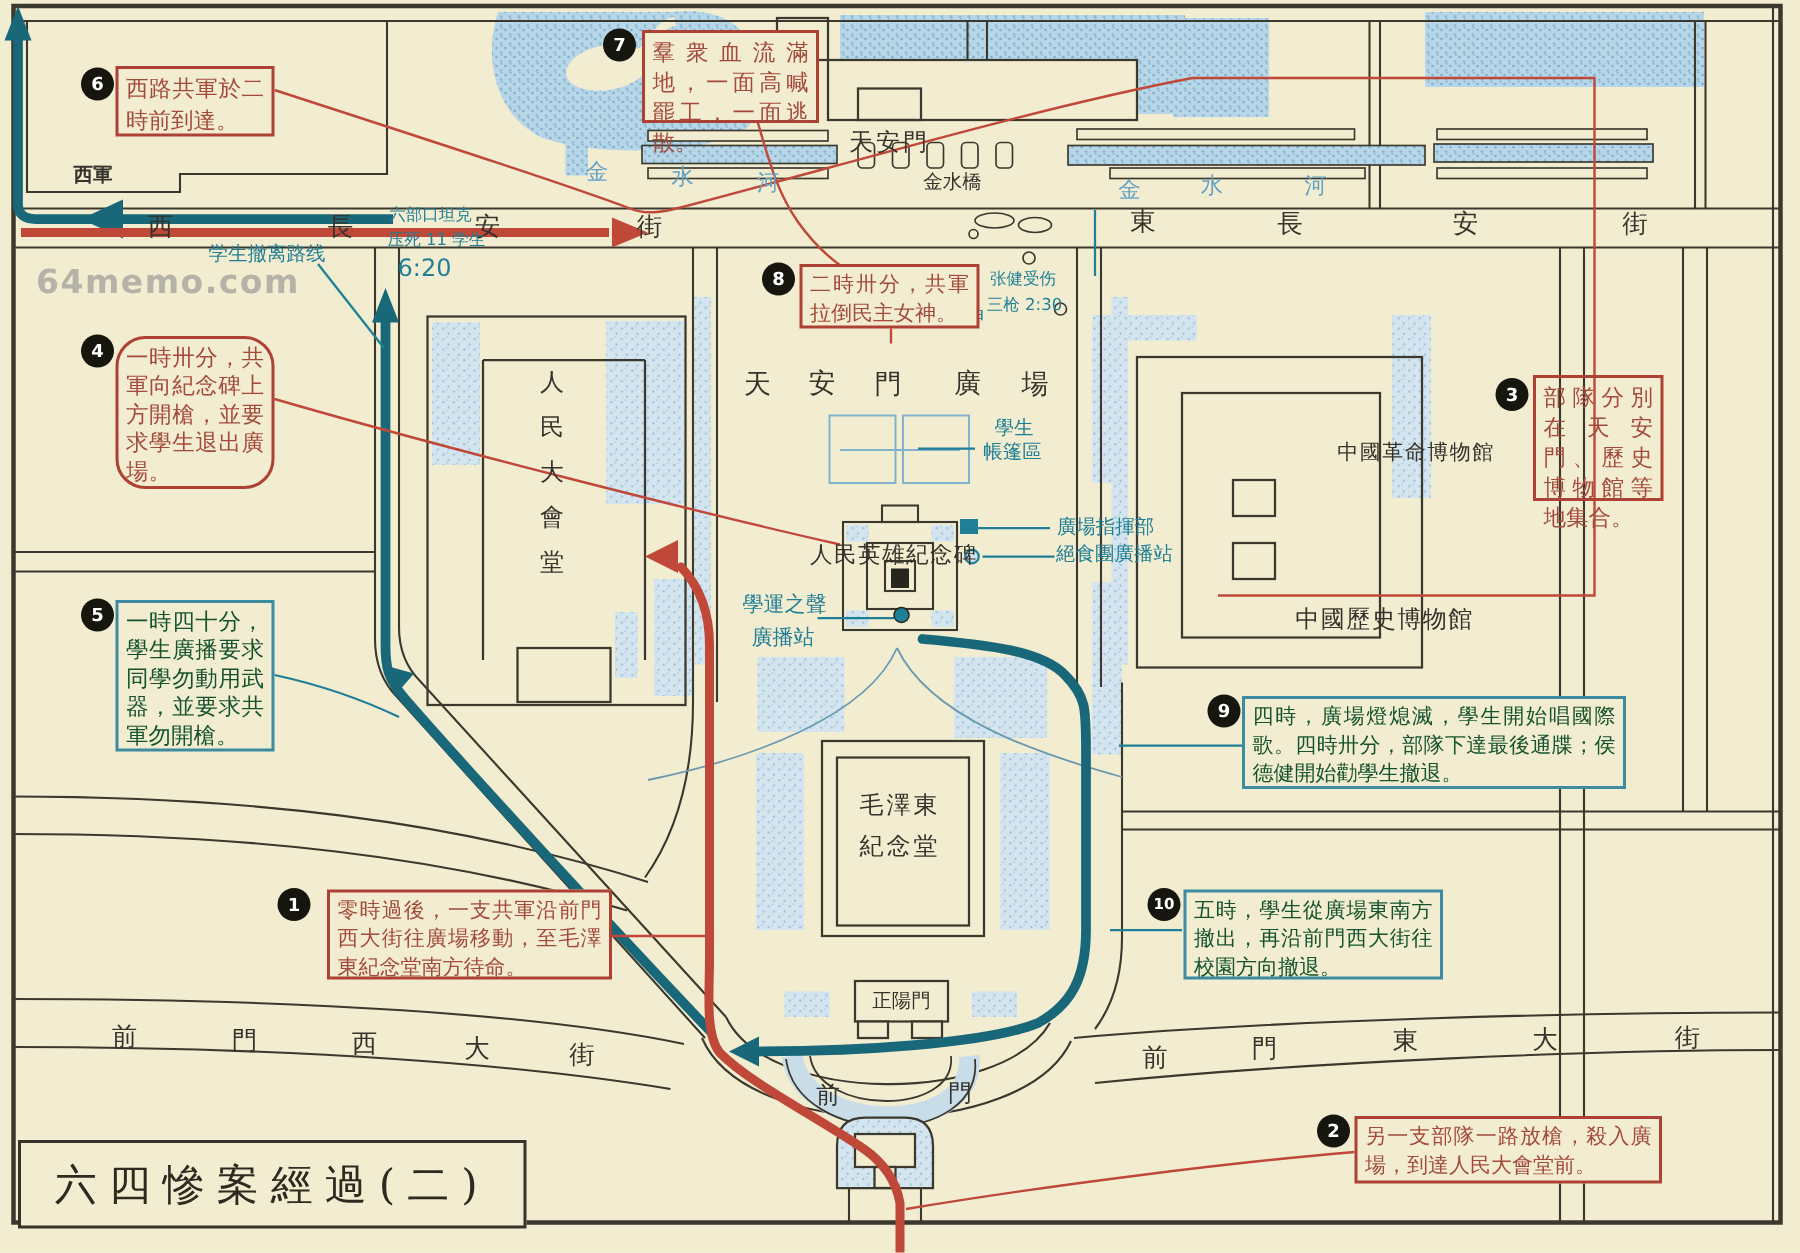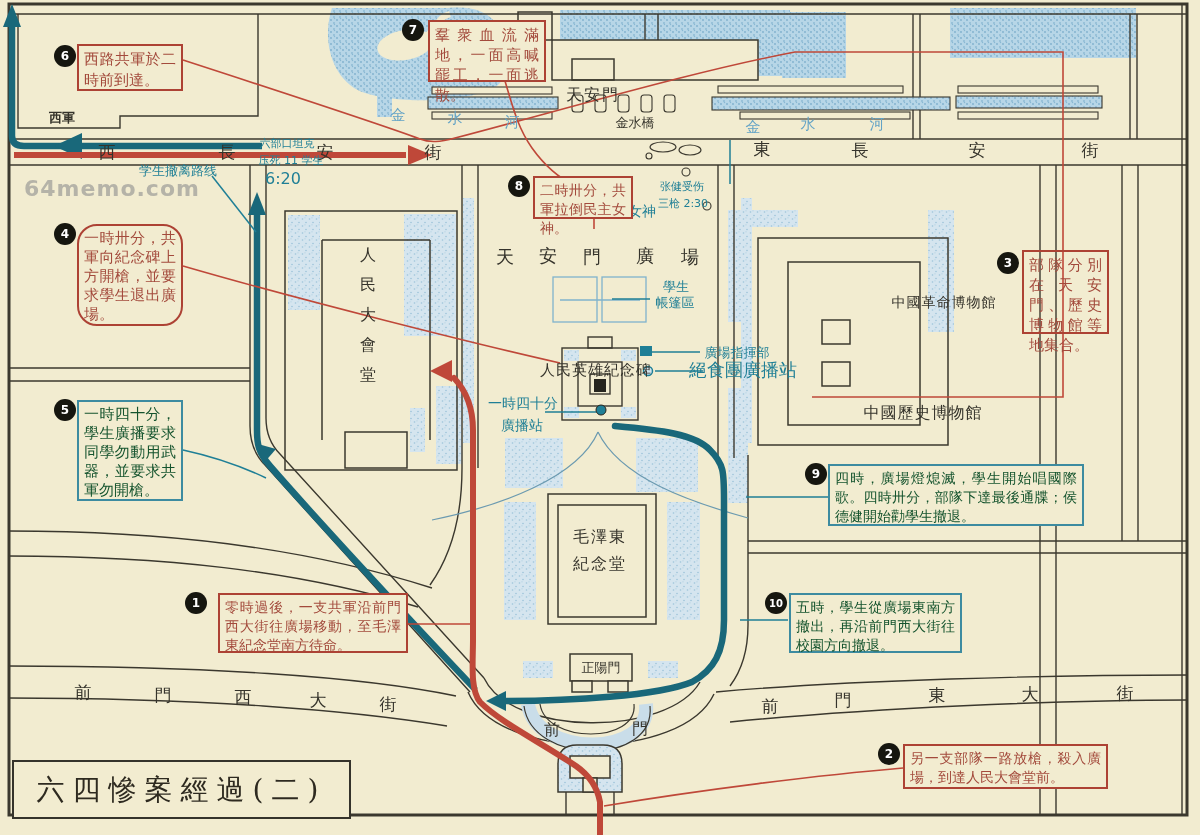--- a/index.html
+++ b/index.html
@@ -295,36 +295,36 @@
     <div class="lbl teal" style="left: 178px; top: 170px; font-size: 13px;">学生撤离路线</div>
     <div class="lbl teal" style="left: 287px; top: 143px; font-size: 11px;">六部口坦克</div>
     <div class="lbl teal" style="left: 291px; top: 160px; font-size: 11px;">压死 11 学生</div>
     <div class="lbl teal" style="left: 283px; top: 179px; font-size: 16px;">6:20</div>
     <div class="lbl teal" style="left: 682px; top: 186px; font-size: 11px;">张健受伤</div>
     <div class="lbl teal" style="left: 683px; top: 203px; font-size: 11px;">三枪 2:30</div>
     <div class="lbl teal" style="left: 628px; top: 211px; font-size: 14px;">民主女神</div>
     <div class="lbl teal" style="left: 676px; top: 286px; font-size: 13px;">學生</div>
     <div class="lbl teal" style="left: 675px; top: 302px; font-size: 13px;">帳篷區</div>
     <div class="lbl teal" style="left: 737px; top: 352px; font-size: 13px;">廣場指揮部</div>
-    <div class="lbl teal" style="left: 743px; top: 370px; font-size: 18px;">絕食團廣播站</div>
-    <div class="lbl teal" style="left: 523px; top: 403px; font-size: 14px;">一時四十分</div>
+    <div class="lbl teal" style="left: 743px; top: 370px; font-size: 13px;">絕食團廣播站</div>
+    <div class="lbl teal" style="left: 523px; top: 403px; font-size: 14px;">學運之聲</div>
     <div class="lbl teal" style="left: 522px; top: 425px; font-size: 14px;">廣播站</div>
     <div class="callout red" style="left: 218px; top: 593px; width: 190px; height: 60px; font-size: 14px; line-height: 19px;">零時過後，一支共軍沿前門西大街往廣場移動，至毛澤東紀念堂南方待命。</div>
     <div class="badge" style="left: 185px; top: 592px;">1</div>
     <div class="callout red" style="left: 903px; top: 744px; width: 205px; height: 45px; font-size: 14px; line-height: 19px;">另一支部隊一路放槍，殺入廣場，到達人民大會堂前。</div>
     <div class="badge" style="left: 878px; top: 743px;">2</div>
     <div class="callout red see-through" style="left: 1022px; top: 250px; width: 87px; height: 84px; font-size: 15px; line-height: 20px;">部隊分別在天安門、歷史博物館等地集合。</div>
     <div class="badge" style="left: 997px; top: 252px;">3</div>
     <div class="callout red" style="left: 77px; top: 224px; width: 106px; height: 102px; font-size: 15px; line-height: 19px; border-radius: 20px;">一時卅分，共軍向紀念碑上方開槍，並要求學生退出廣場。</div>
     <div class="badge" style="left: 54px; top: 223px;">4</div>
     <div class="callout teal" style="left: 77px; top: 400px; width: 106px; height: 101px; font-size: 15px; line-height: 19px;">一時四十分，學生廣播要求同學勿動用武器，並要求共軍勿開槍。</div>
     <div class="badge" style="left: 54px; top: 399px;">5</div>
     <div class="callout red" style="left: 77px; top: 44px; width: 106px; height: 47px; font-size: 15px; line-height: 21px;">西路共軍於二時前到達。</div>
     <div class="badge" style="left: 54px; top: 45px;">6</div>
     <div class="callout red" style="left: 428px; top: 20px; width: 118px; height: 62px; font-size: 15px; line-height: 20px;">羣衆血流滿地，一面高喊罷工，一面逃散。</div>
     <div class="badge" style="left: 402px; top: 19px;">7</div>
-    <div class="callout red" style="left: 533px; top: 176px; width: 100px; height: 43px; font-size: 14px; line-height: 19px;">二時卅分，共軍拉倒民主女神。</div>
+    <div class="callout red" style="left: 533px; top: 176px; width: 120px; height: 43px; font-size: 14px; line-height: 19px;">二時卅分，共軍拉倒民主女神。</div>
     <div class="badge" style="left: 508px; top: 175px;">8</div>
     <div class="callout teal" style="left: 828px; top: 464px; width: 256px; height: 62px; font-size: 14px; line-height: 19px;">四時，廣場燈熄滅，學生開始唱國際歌。四時卅分，部隊下達最後通牒；侯德健開始勸學生撤退。</div>
     <div class="badge" style="left: 805px; top: 463px;">9</div>
     <div class="callout teal" style="left: 789px; top: 593px; width: 173px; height: 60px; font-size: 14px; line-height: 19px;">五時，學生從廣場東南方撤出，再沿前門西大街往校園方向撤退。</div>
     <div class="badge" style="left: 765px; top: 592px; font-size: 10px;">10</div>
   </div>
 
 </body></html>

